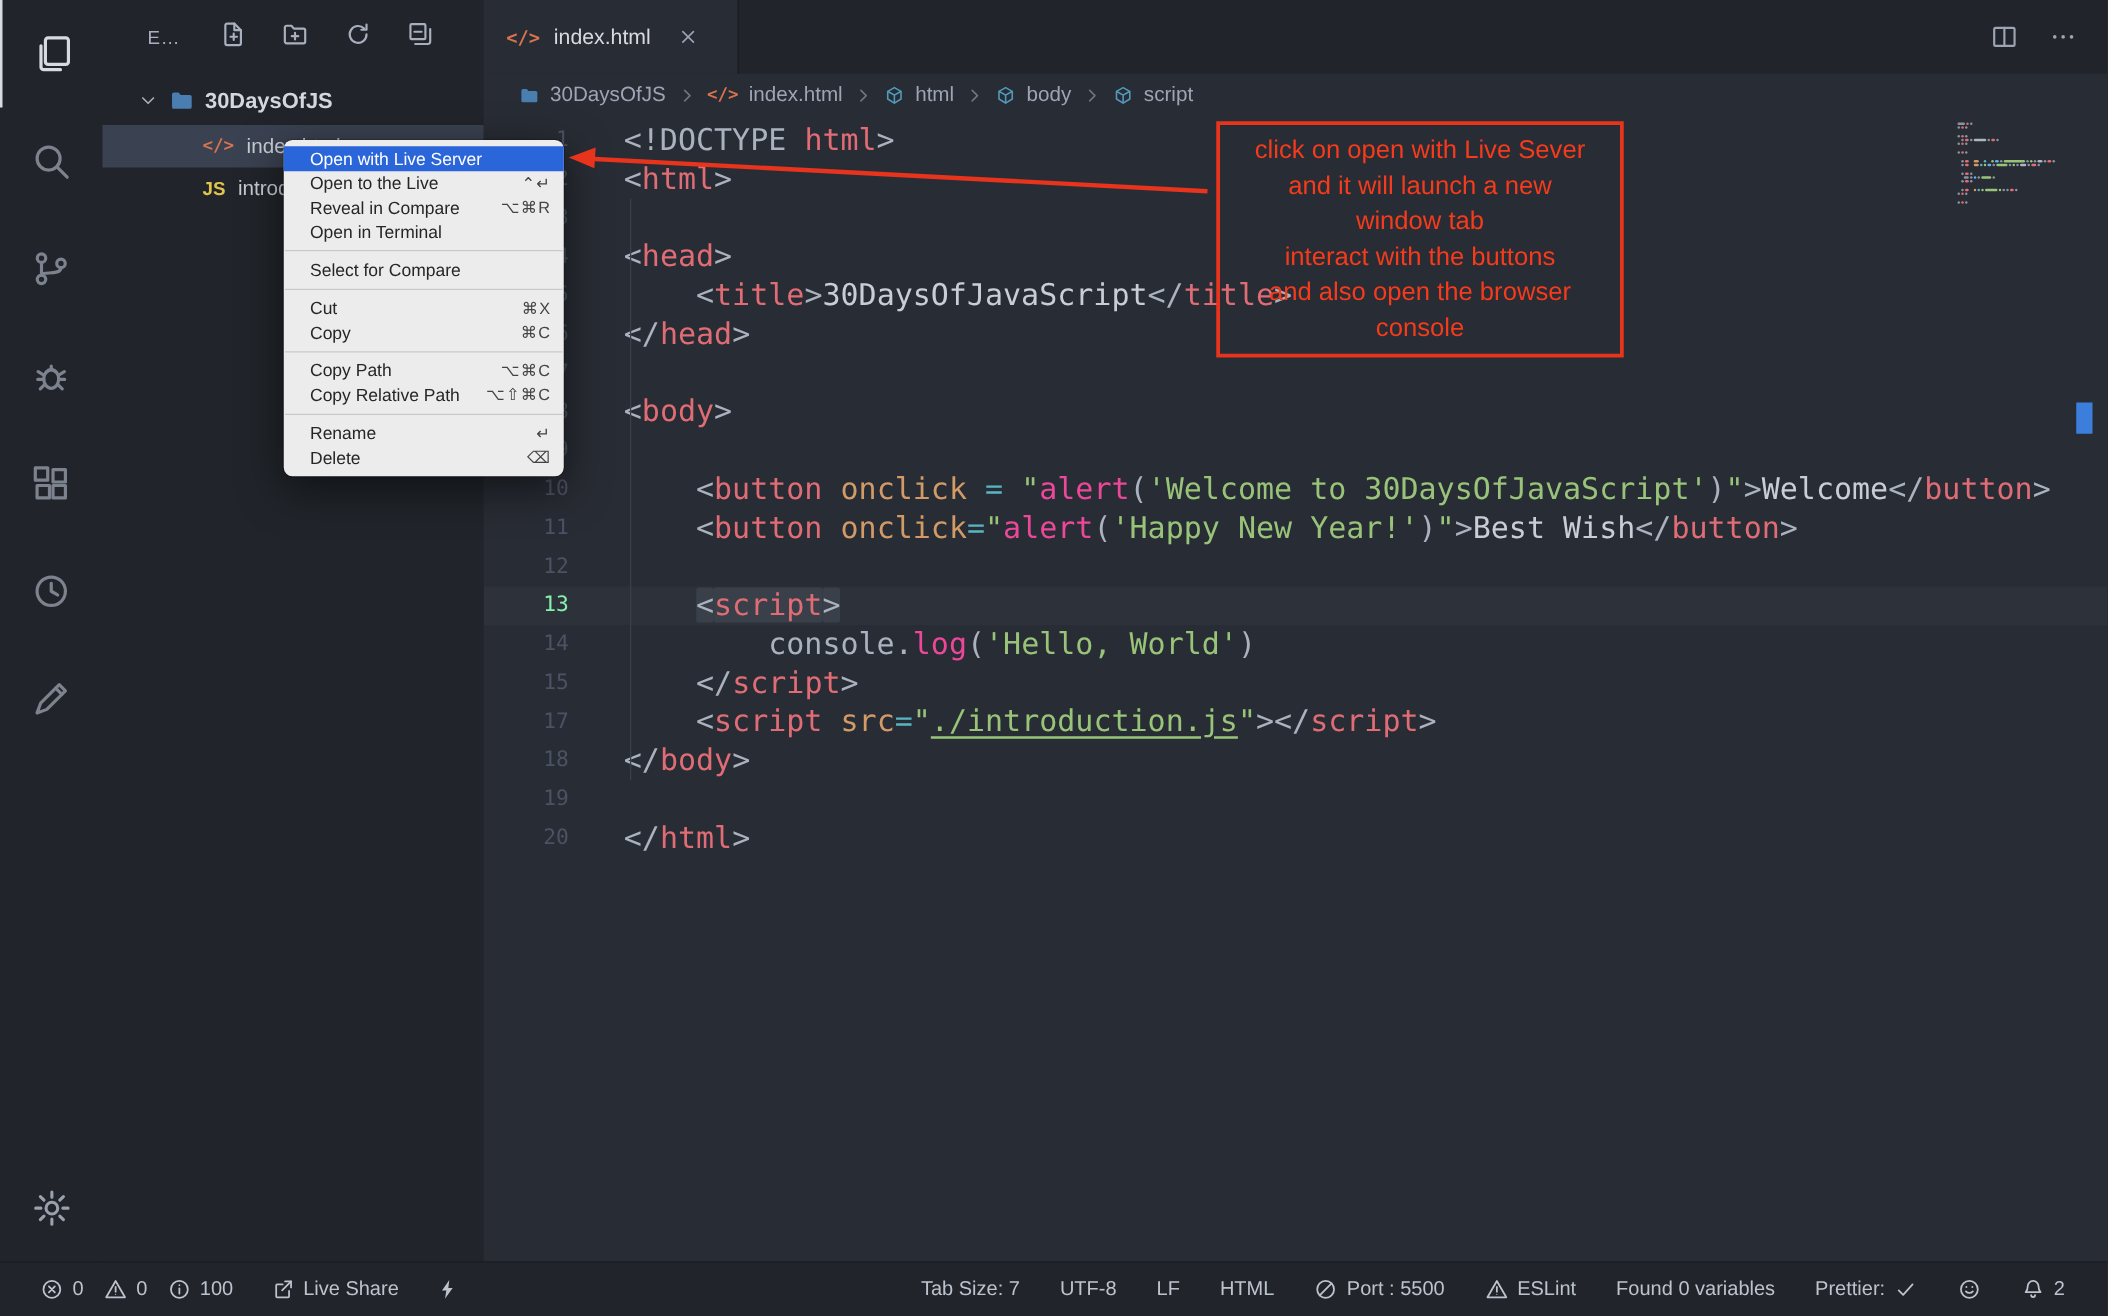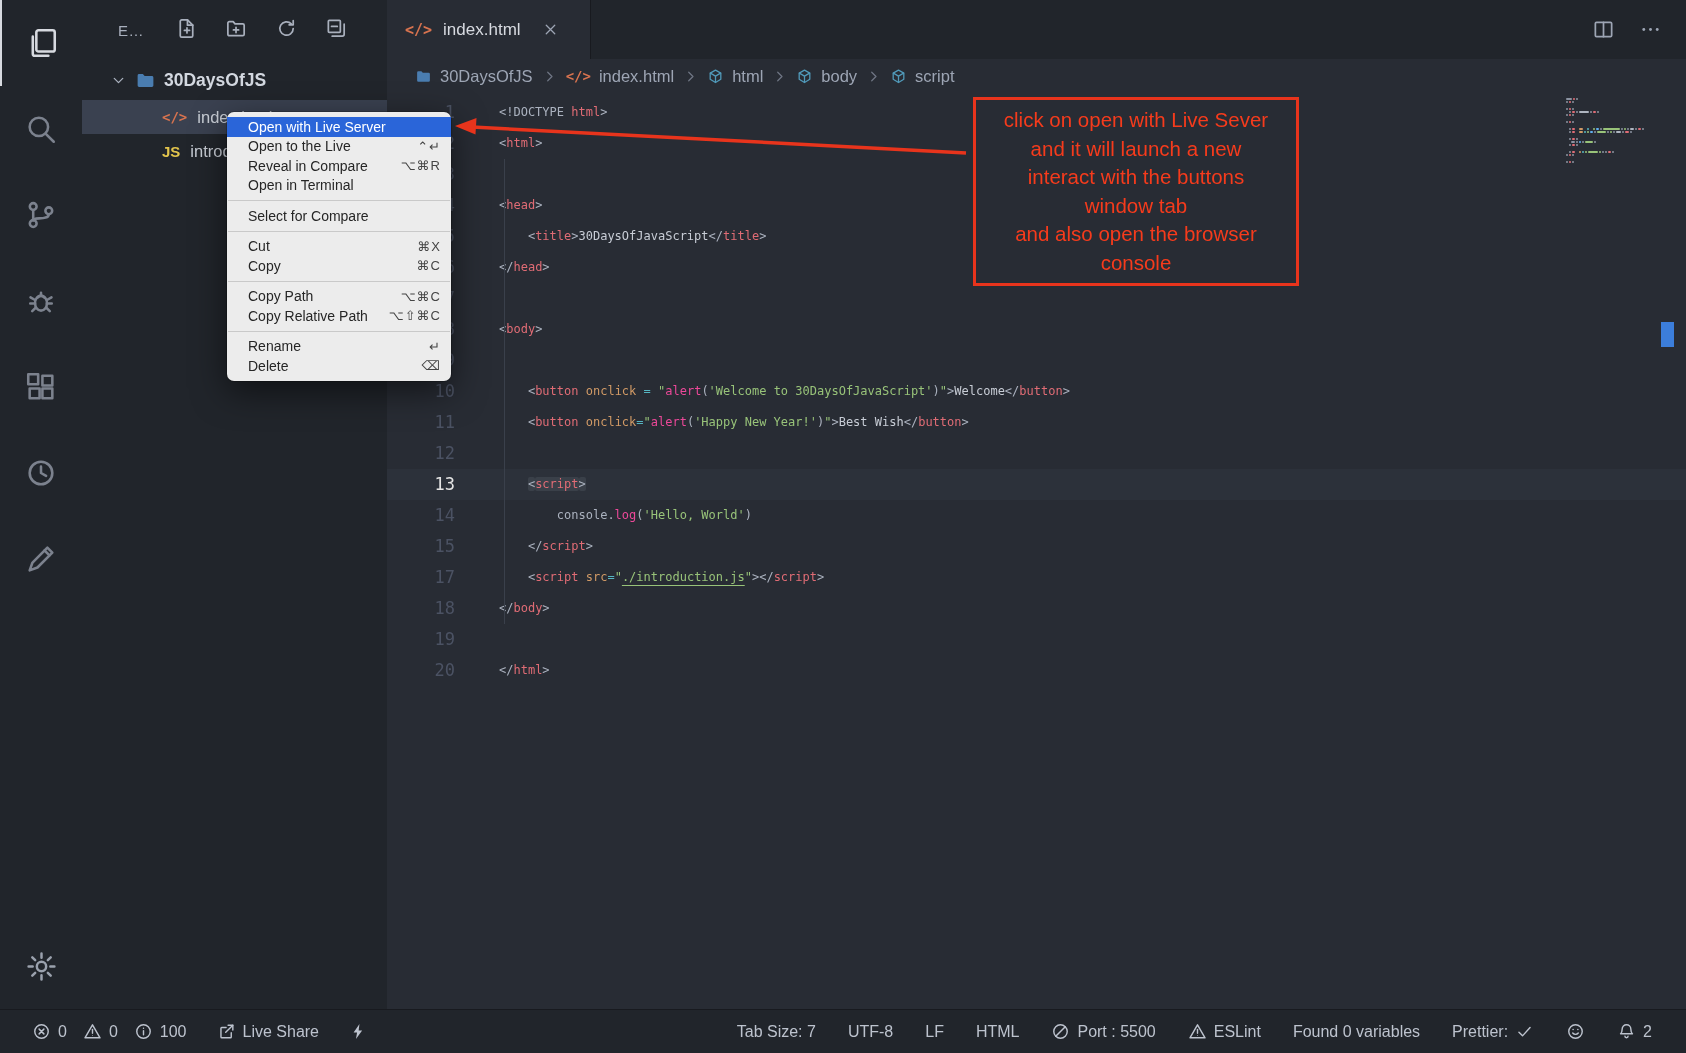--- a/index.html
+++ b/index.html
@@ -45,22 +45,22 @@
   .breadcrumbs{height:34px;display:flex;align-items:center;padding-left:28px;gap:8px;font-size:16.5px;color:#9da5b4}
   .bc-item{display:flex;align-items:center;gap:8px;cursor:pointer}
   .bc-item .icn{width:17px;height:17px}
   .bc-cube{color:#519aba}
   .bc-sep{width:17px;height:17px;color:#6e7583}
 
   .code-wrap{flex:1;position:relative;padding-top:4px;font-family:"DejaVu Sans Mono",monospace;overflow:hidden}
   .code-line{display:flex;height:31px;line-height:31px}
   .code-line.current{background:#2c313a}
   .ln{width:68px;flex:none;text-align:right;color:#4b5263;font-size:17px}
-  .code-line.current .ln{color:#e5e5e5}
-  .lc{padding-left:44px;white-space:pre;font-size:12px}
+  .code-line.current .ln{color:#86efac}
+  .lc{padding-left:44px;white-space:pre;font-size:24px}
   .pln{color:#abb2bf}.tag{color:#e06c75}.att{color:#d19a66}.opr{color:#56b6c2}
   .str{color:#98c379}.fnc{color:#ec4899}.txt{color:#c8cdd6}
   .lnk{color:#98c379;text-decoration:underline;text-underline-offset:4px}
   .hl{background:#3a4049;border-radius:2px}
   .indent-guide{position:absolute;left:117px;top:66px;width:1px;height:465px;background:#3a404b}
   .minimap{position:absolute;top:5px;right:26px;width:94px}
   .mm-row{height:2px;margin-bottom:1.3px;display:flex;gap:1px}
   .mm-row i{display:block;height:2px;border-radius:1px}
   .ruler-marker{position:absolute;right:12px;top:229px;width:13px;height:25px;background:#3c7edb}
 
@@ -686,22 +686,22 @@
       <div class="menu-item">
         <span class="mi-label">Delete</span>
         <span class="mi-key">⌫</span>
       </div>
     </div>
 
   <div class="annotation">
     <div id="annotation-text" style="color: rgb(246, 59, 28);">
         <div>click on open with Live Sever</div>
         <div>and it will launch a new</div>
+        <div>window tab</div>
         <div>interact with the buttons</div>
-        <div>window tab</div>
         <div>and also open the browser</div>
         <div>console</div>
       </div>
   </div>
 
   <svg class="arrow-svg" width="1686" height="1053" viewBox="0 0 1686 1053">
     <line x1="966" y1="153" x2="472" y2="127" stroke="#e8341c" stroke-width="3.5"></line>
     <polygon points="455,126 476.5,118 475.5,134.5" fill="#e8341c"></polygon>
   </svg>
 </div>

